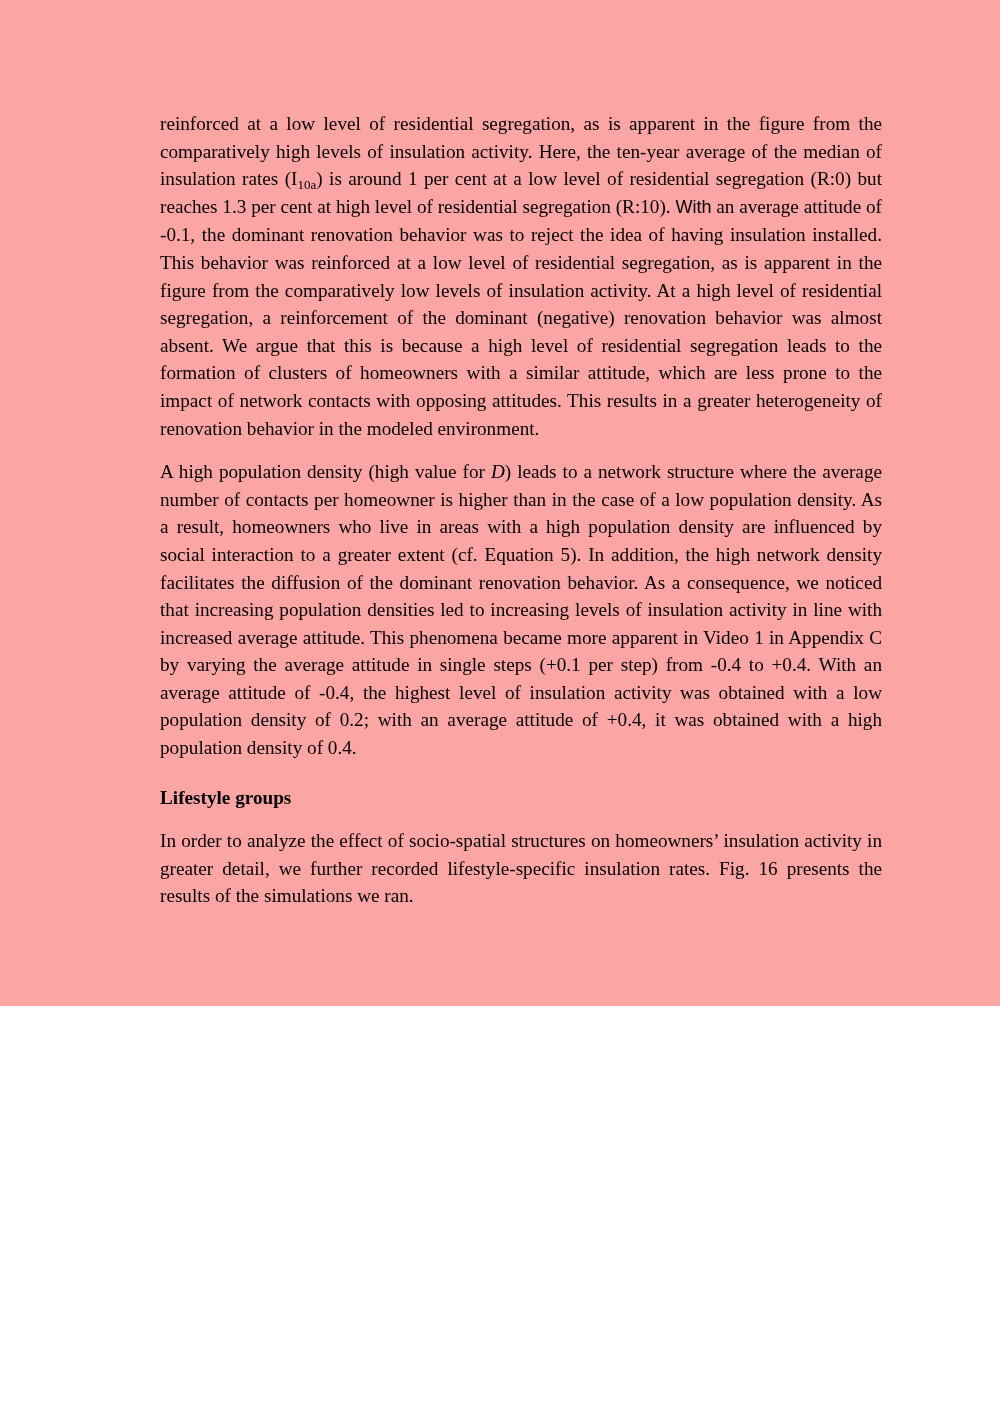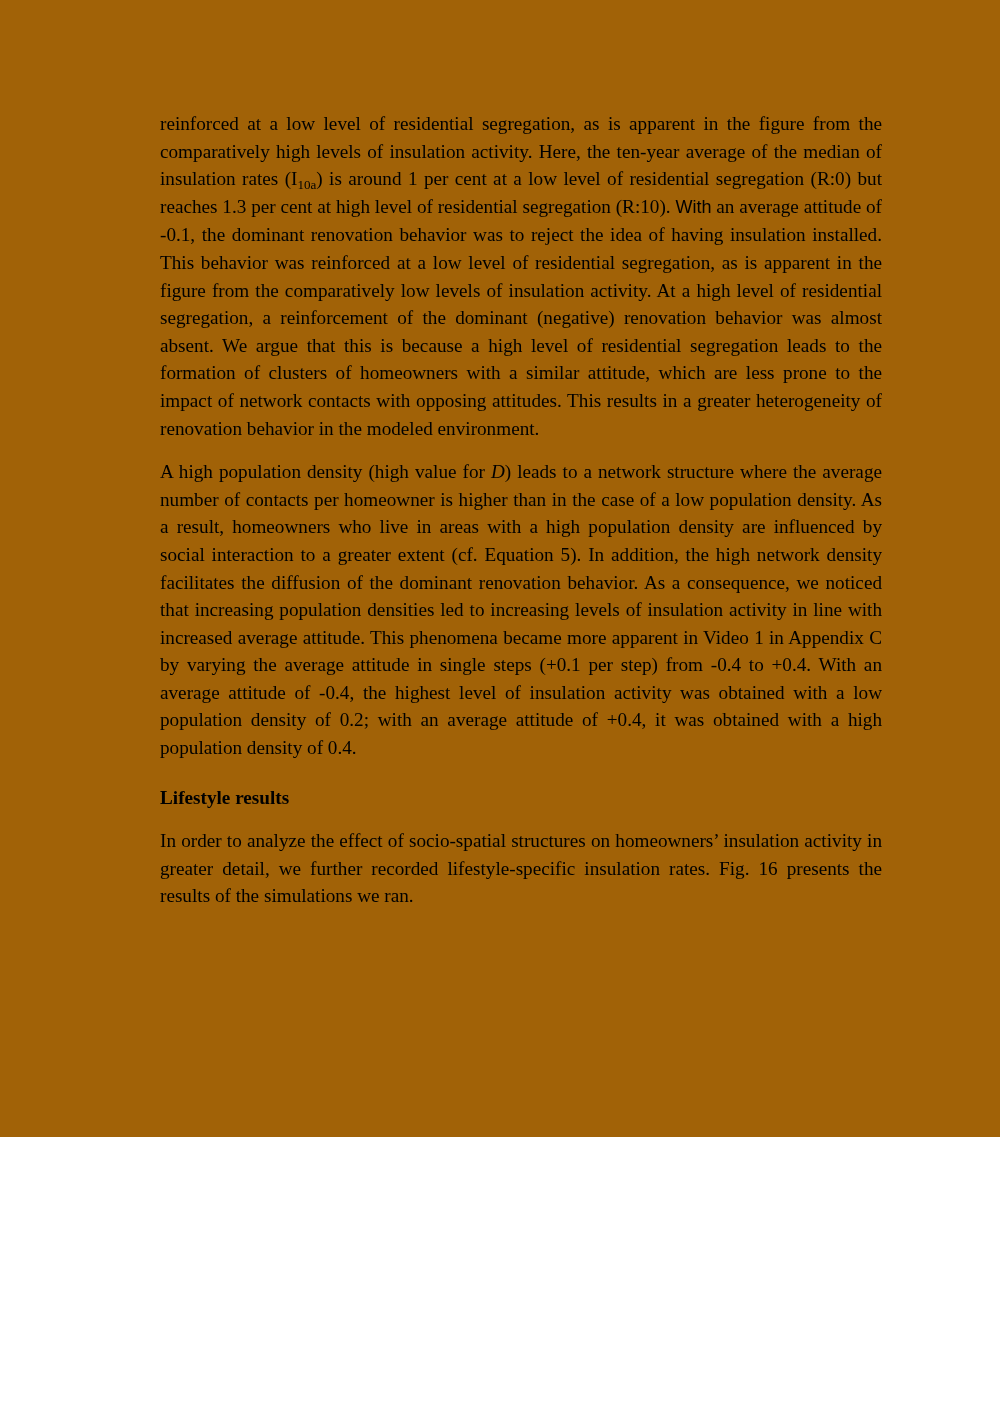--- a/index.html
+++ b/index.html
@@ -12,22 +12,22 @@
     height: 1415px;
     position: relative;
     font-family: "Liberation Serif", "DejaVu Serif", serif;
     color: #000000;
   }
   .page {
     position: absolute;
     top: 0;
     left: 0;
     width: 1000px;
-    height: 1137px;
-    background: #a16207;
+    height: 1006px;
+    background: #fca5a5;
     overflow: hidden;
   }
   .content {
     position: absolute;
     left: 160px;
     top: 110px;
     width: 722px;
   }
   p.body-par {
     margin: 0 0 16px 0;
@@ -75,20 +75,20 @@
 </head>
 <body>
 
 <div class="page">
   <div class="content">
 
     <p class="body-par"><span>reinforced at a low level of residential segregation, as is apparent in the figure from the comparatively high levels of insulation activity. Here, the ten-year average of the median of insulation rates (I</span><sub>10a</sub><span>) is around 1 per cent at a low level of residential segregation (R:0) but reaches 1.3 per cent at high level of residential segregation (R:10). </span><span class="sans-inline">With</span><span> an average attitude of -0.1, the dominant renovation behavior was to reject the idea of having insulation installed. This behavior was reinforced at a low level of residential segregation, as is apparent in the figure from the comparatively low levels of insulation activity. At a high level of residential segregation, a reinforcement of the dominant (negative) renovation behavior was almost absent. We argue that this is because a high level of residential segregation leads to the formation of clusters of homeowners with a similar attitude, which are less prone to the impact of network contacts with opposing attitudes. This results in a greater heterogeneity of renovation behavior in the modeled environment.</span></p>
 
     <p class="body-par"><span>A high population density (high value for </span><span class="italic">D</span><span>) leads to a network structure where the average number of contacts per homeowner is higher than in the case of a low population density. As a result, homeowners who live in areas with a high population density are influenced by social interaction to a greater extent (cf. Equation 5). In addition, the high network density facilitates the diffusion of the dominant renovation behavior. As a consequence, we noticed that increasing population densities led to increasing levels of insulation activity in line with increased average attitude. This phenomena became more apparent in Video 1 in Appendix C by varying the average attitude in single steps (+0.1 per step) from -0.4 to +0.4. With an average attitude of -0.4, the highest level of insulation activity was obtained with a low population density of 0.2; with an average attitude of +0.4, it was obtained with a high population density of 0.4.</span></p>
 
-    <div class="heading">Lifestyle results</div>
+    <div class="heading">Lifestyle groups</div>
 
     <p class="body-par">In order to analyze the effect of socio-spatial structures on homeowners’ insulation activity in greater detail, we further recorded lifestyle-specific insulation rates. Fig. 16 presents the results of the simulations we ran.</p>
 
   </div>
 
   <div class="page-number">53</div>
 </div>
 
 </body></html>

